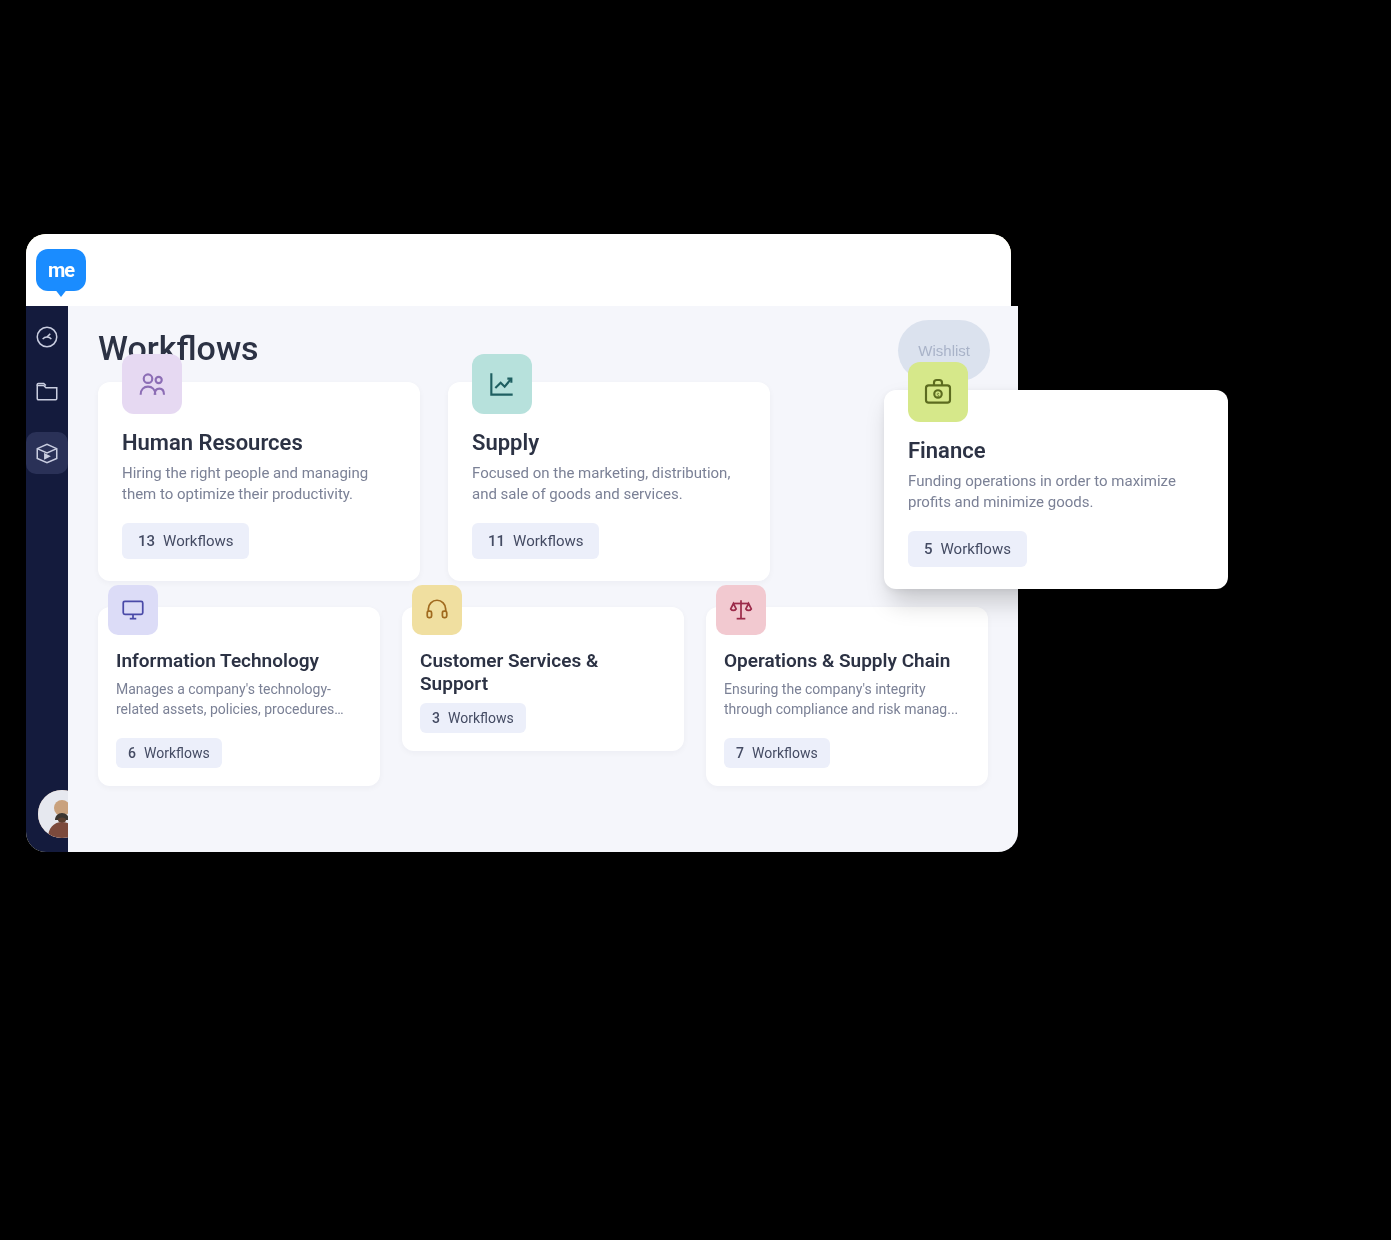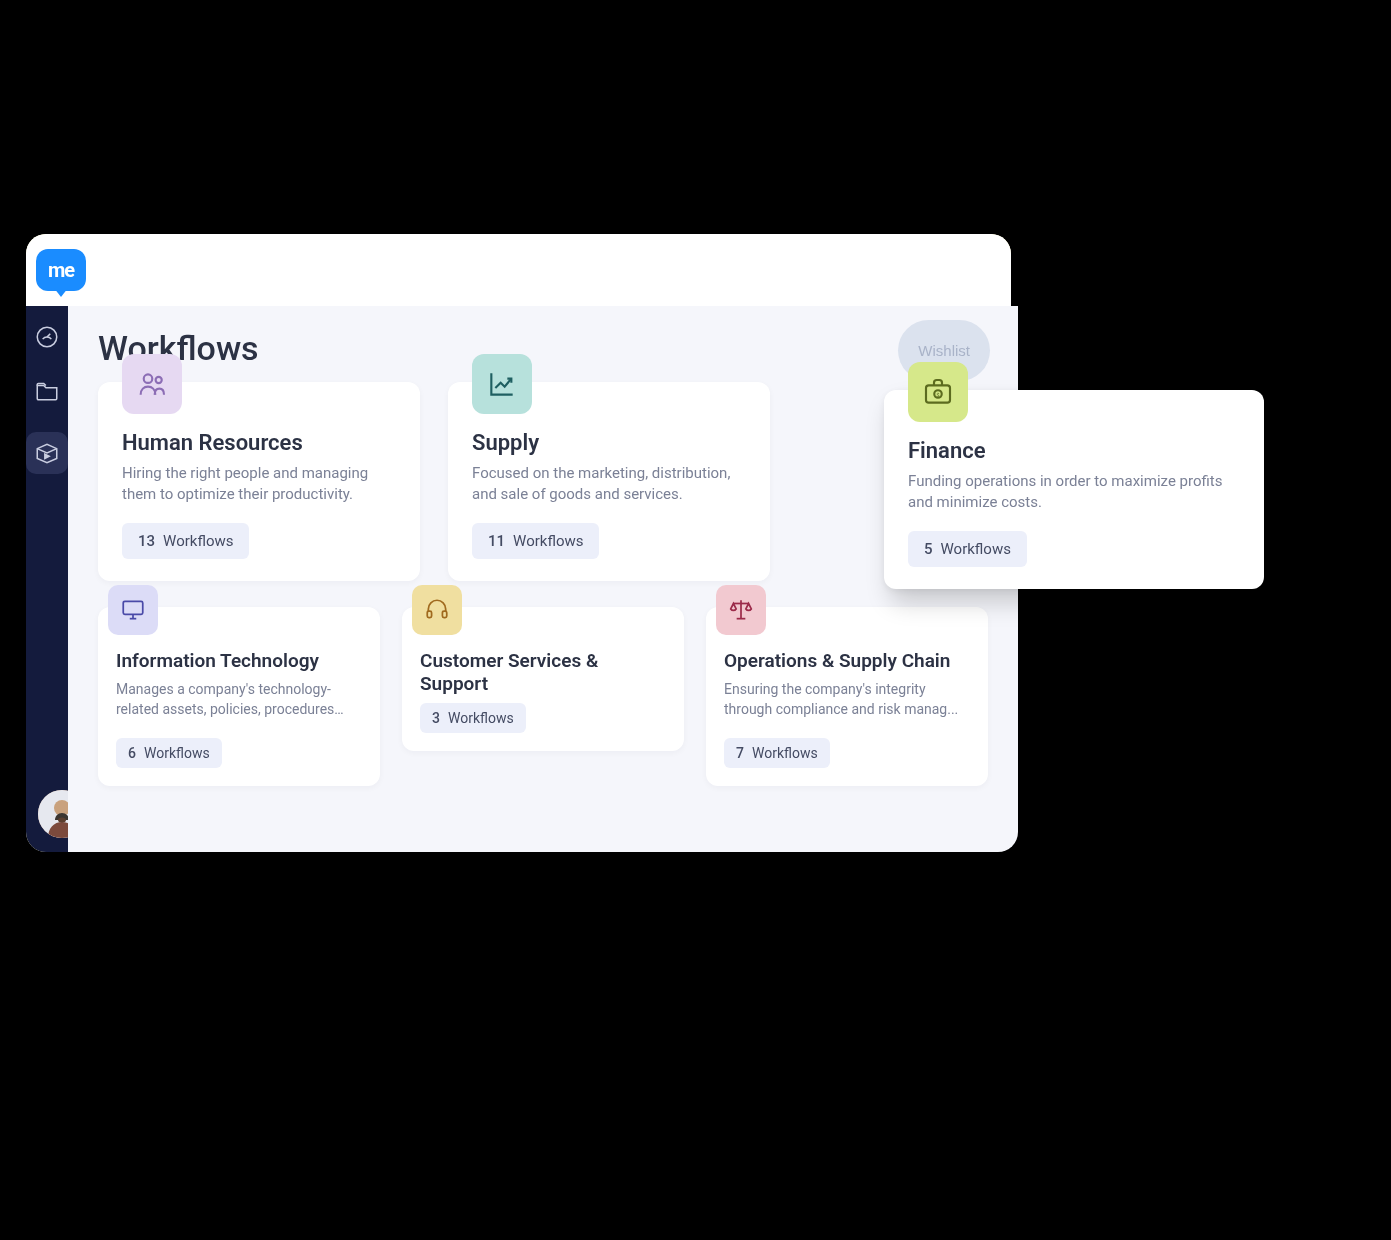--- a/index.html
+++ b/index.html
@@ -196,21 +196,21 @@
     display: flex;
     gap: 22px;
     margin-top: 26px;
     justify-content: flex-end;
   }
   
   .finance-wrapper {
     position: absolute;
     left: 816px;
     top: 84px;
-    width: 380px;
+    width: 344px;
   }
   .clamp-1 {
     display: -webkit-box;
     -webkit-line-clamp: 1;
     -webkit-box-orient: vertical;
     overflow: hidden;
   }
   .clamp-2 {
     display: -webkit-box;
     -webkit-line-clamp: 2;
@@ -366,21 +366,21 @@
         <div class="card featured">
           <div class="card-icon-badge" style="background:#d6e88a">
             <svg viewBox="0 0 24 24" stroke="#5c6b1f">
               <rect x="3" y="7" width="18" height="13" rx="2"></rect>
               <path d="M9 7 v-2 a2 2 0 0 1 2 -2 h2 a2 2 0 0 1 2 2 v2"></path>
               <circle cx="12" cy="13.5" r="2.8"></circle>
               <text x="12" y="15.5" font-size="4.5" text-anchor="middle" fill="#5c6b1f" stroke="none">$</text>
             </svg>
           </div>
           <div class="card-title">Finance</div>
-          <div class="card-desc">Funding operations in order to maximize profits and minimize costs.</div>
+          <div class="card-desc">Funding operations in order to maximize profits and minimize goods.</div>
           <div class="card-badge">
             <span class="count">5</span>
             <span>Workflows</span>
           </div>
         </div>
       </div>
 
     </div>
   </div>
 </div>

